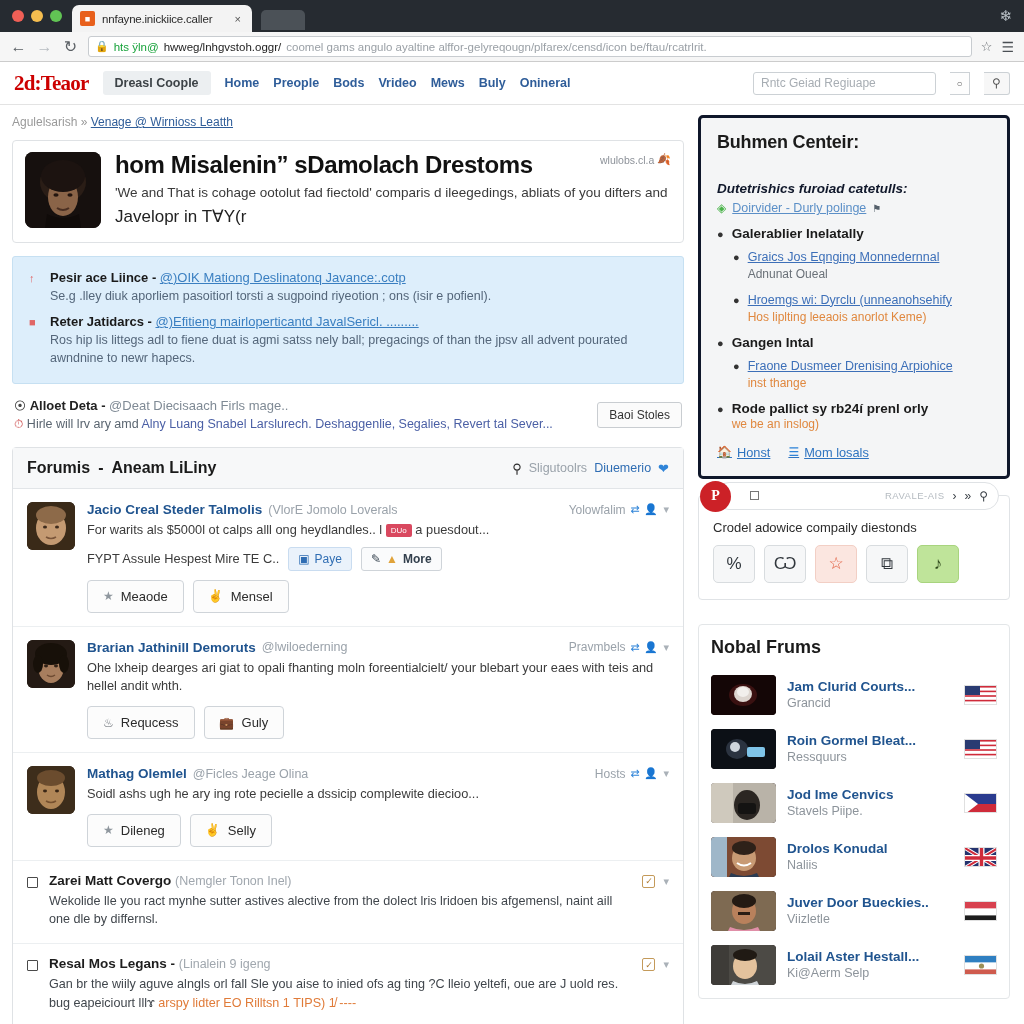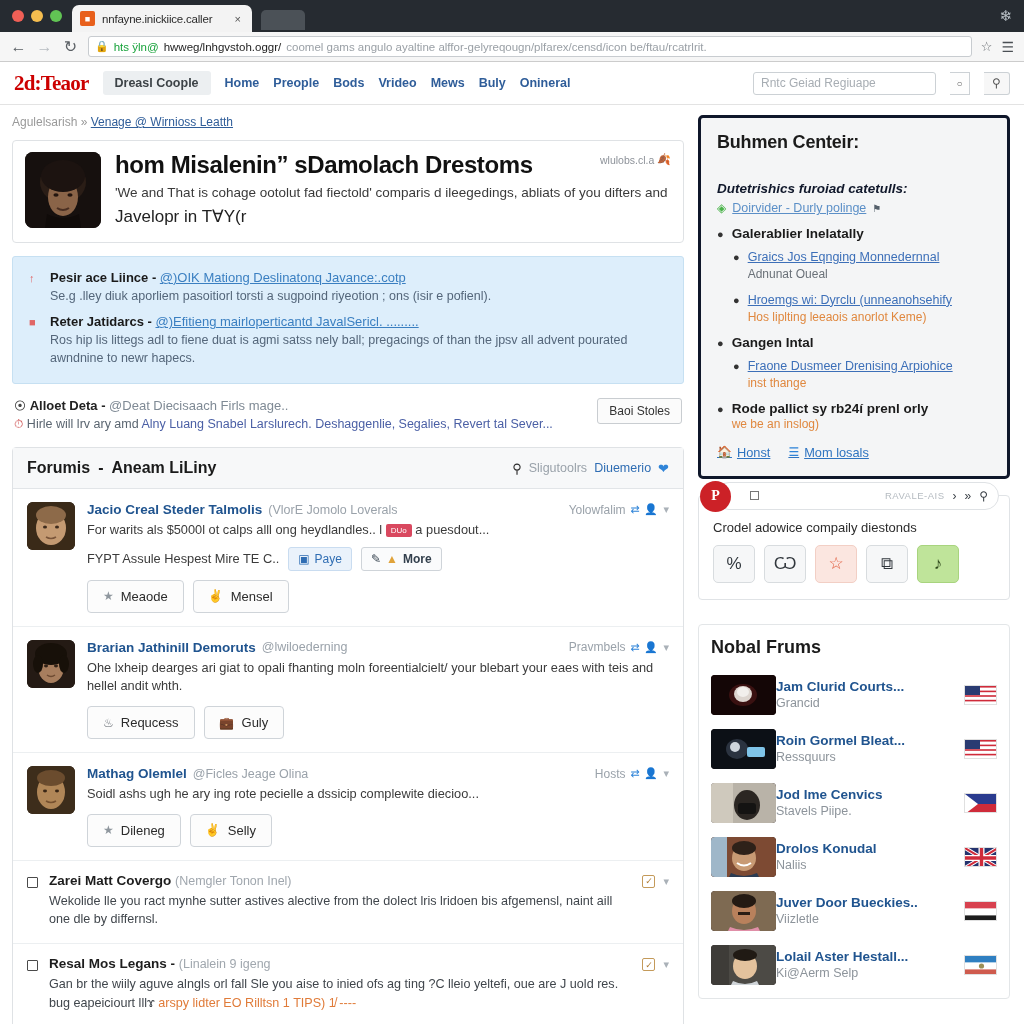--- a/index.html
+++ b/index.html
@@ -113,21 +113,21 @@
   }
   .info-row{ display:flex; gap:9px; margin-bottom:9px; }
   .info-ic{ width:12px; flex:0 0 auto; color:#e06666; font-size:11px; padding-top:2px;}
   .info-txt{ flex:1 1 auto; min-width:0;}
   .info-head{ font-size:13px; font-weight:bold; color:#1a1a1a;}
   .info-head .lnk{ color:#3a7fc1; font-weight:normal;}
   .info-desc{ font-size:12.5px; color:#54667a; margin-top:2px; line-height:1.45;}
 
   
   .alertrow{
-    margin-top:14px; display:flex; align-items:flex-start; gap:10px; padding:0 2px;
+    margin-top:14px; display:flex; align-items:center; gap:10px; padding:0 2px;
   }
   .alert-body{ flex:1 1 auto; min-width:0;}
   .alert-l1{ font-size:13px; color:#222;}
   .alert-l1 b{ font-weight:bold; }
   .alert-l1 .at{ color:#7f8a95; }
   .alert-l2{ font-size:12.5px; color:#5a6570; margin-top:4px; }
   .alert-l2 .hl{ color:#4a5fa5; }
   .dot-ic{ color:#444; font-size:12px; }
   .clock-ic{ color:#cc4b4b; font-size:12px; }
   .btn-outline{
@@ -232,21 +232,21 @@
   .sw{
     width:42px;height:38px;border:1px solid #d8dcdf; border-radius:5px; background:#f6f7f8;
     display:flex; align-items:center; justify-content:center; font-size:17px; color:#31373d;
   }
   .sw.pink{ background:#fbe6e0; border-color:#f2cfc5; color:#e0593a;}
   .sw.green{ background:#bfe49a; border-color:#a8d47e; color:#2f4a1c;}
 
   
   .frums{ margin-top:24px; border:1px solid #e3e6e8; border-radius:4px; background:#fff; padding:12px 12px 6px 12px;}
   .frums-h{ font-size:18px; font-weight:bold; color:#1b1b1b; margin-bottom:10px;}
-  .frum-row{ display:flex; align-items:center; padding:7px 0; }
+  .frum-row{ display:flex; align-items:center; gap:11px; padding:7px 0; }
   .frum-thumb{ width:65px;height:40px;border-radius:4px;flex:0 0 auto; overflow:hidden; background:#1b0d0d;}
   .frum-body{ flex:1 1 auto; min-width:0;}
   .frum-title{ font-size:13.5px; font-weight:bold; color:#20548f; white-space:nowrap; overflow:hidden; text-overflow:ellipsis;}
   .frum-sub{ font-size:12.5px; color:#8d949b; margin-top:2px;}
   .flag{ width:33px;height:20px;flex:0 0 auto; border:1px solid rgba(0,0,0,.12); position:relative; overflow:hidden;}
 
   
   .face{ width:100%;height:100%; position:relative; }
 </style>
 </head>

